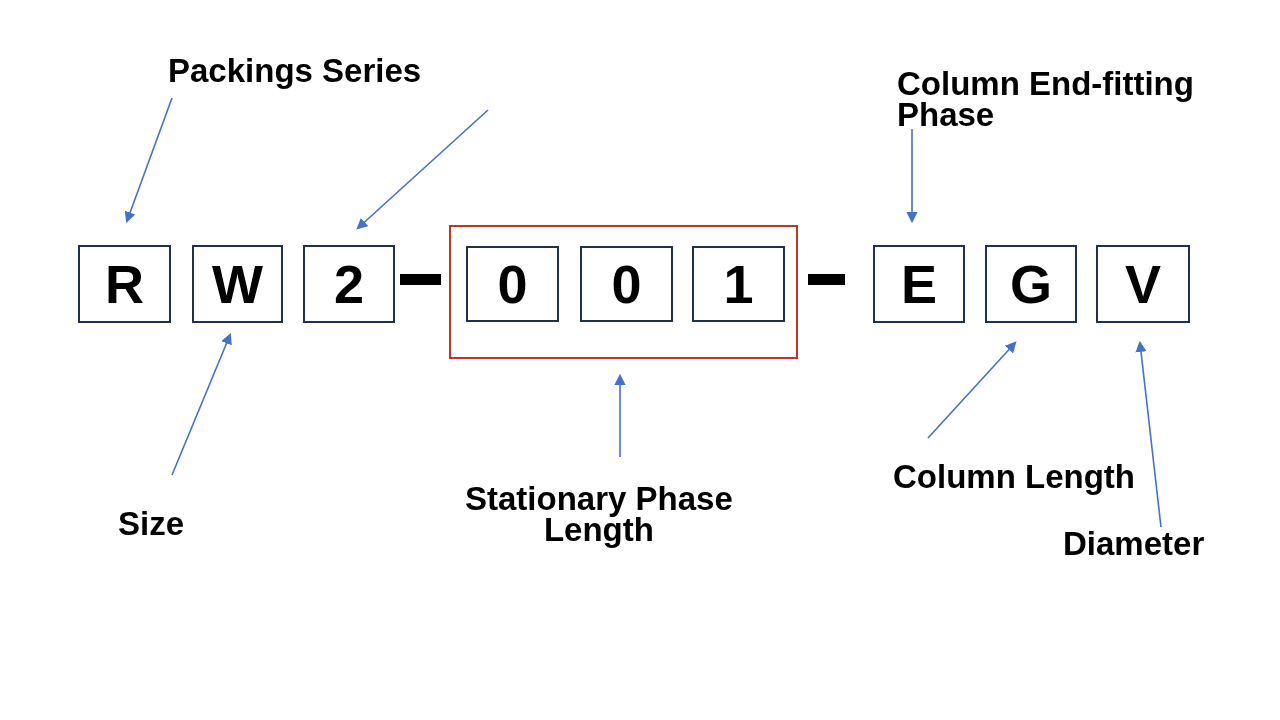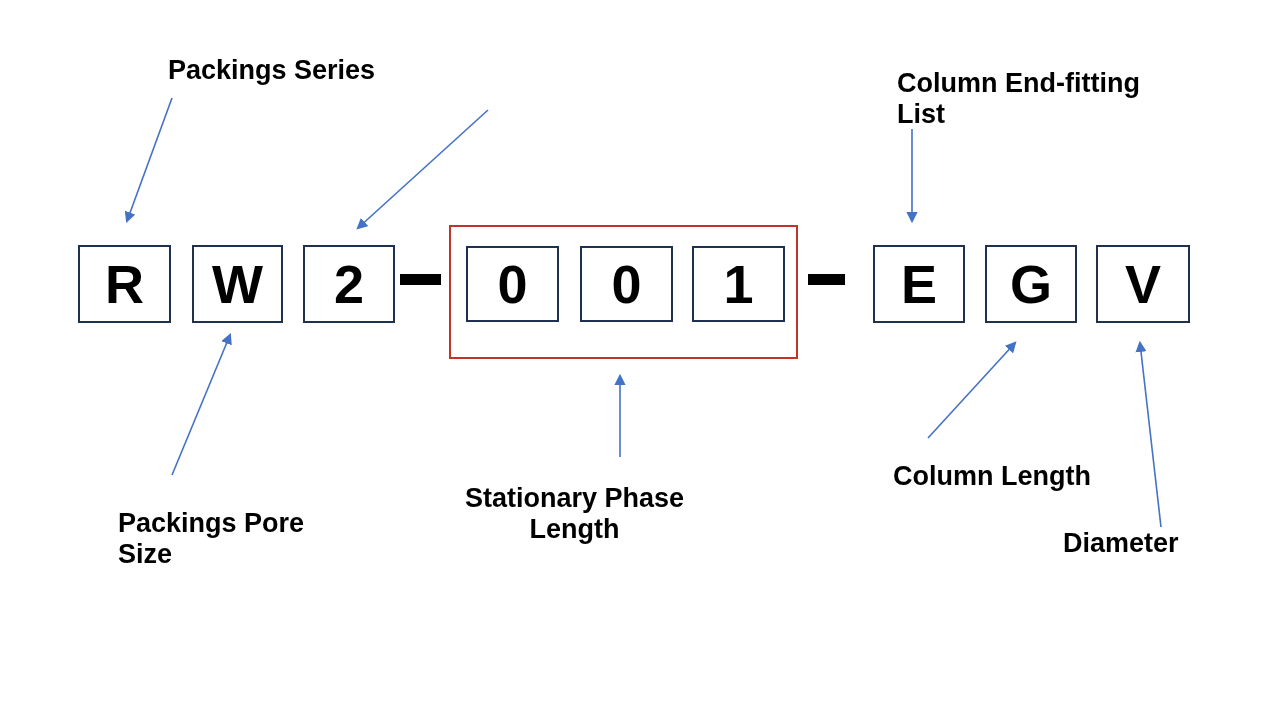--- a/index.html
+++ b/index.html
@@ -57,21 +57,21 @@
   }
   .sep-dash {
     position: absolute;
     top: 274px;
     height: 11px;
     background: var(--dash, #000);
   }
   .lbl {
     position: absolute;
     font-weight: 700;
-    font-size: 27px;
+    font-size: 33px;
     line-height: 31px;
     color: var(--text, #000);
     white-space: nowrap;
   }
 </style>
 </head>
 <body>
 
 <div class="canvas">
 
@@ -126,25 +126,24 @@
     <span>V</span>
     </div>
 
   <div class="lbl" style="left:168px; top:55px;">
     <div>Packings Series</div>
   </div>
 
 
   <div class="lbl" style="left:897px; top:68px;">
     <div>Column End-fitting</div>
-    <div>List</div>
+    <div>Phase</div>
   </div>
 
   <div class="lbl" style="left:118px; top:508px;">
-    <div>Packings Pore</div>
     <div>Size</div>
   </div>
 
   <div class="lbl" style="left:465px; top:483px;text-align:center;">
     <div>Stationary Phase</div>
     <div>Length</div>
   </div>
 
   <div class="lbl" style="left:893px; top:461px;">
     <div>Column Length</div>

